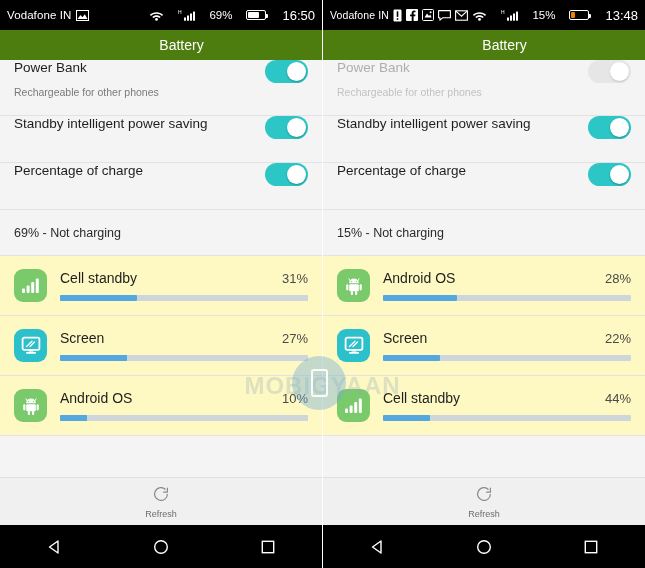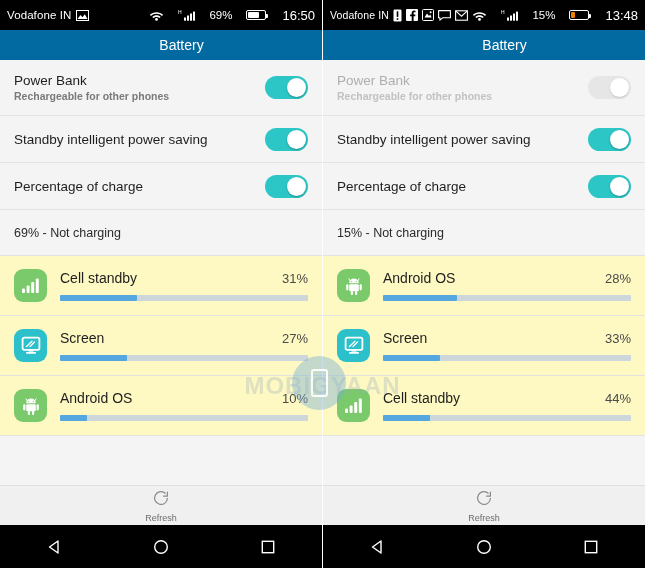--- a/index.html
+++ b/index.html
@@ -27,40 +27,40 @@
   .pct { font-size: 11.5px; }
   .clock { font-size: 13px; margin-left: 2px; }
 
   .batt-shell { width: 20px; height: 10px; border: 1.3px solid #fff; border-radius: 2px; position: relative; display: inline-block; }
   .batt-shell::after { content:""; position:absolute; right:-3px; top:2.5px; width:2px; height:4px; background:#fff; border-radius:0 1px 1px 0; }
   .batt-fill { position: absolute; left: 1px; top: 1px; bottom: 1px; background: #fff; border-radius: 1px; }
   .batt-fill.low { background: #f08000; }
 
   
   .titlebar {
-    height: 30px; background: #0369a1; color: #fff;
+    height: 30px; background: #4d7c0f; color: #fff;
     display: flex; align-items: center; justify-content: center;
     font-size: 14px; flex: none; padding-left: 41px;
   }
 
   
   .content { flex: 1; background: #f4f4f4; overflow: hidden; display: flex; flex-direction: column; }
   .row {
     border-bottom: 1px solid #e2e2e2;
     padding: 0 14px;
-    display: flex; align-items: center;
+    display: flex; align-items: flex-start;
     background: #f4f4f4;
     flex: none;
   }
   .row-toggle { height: 47px; justify-content: space-between; }
   .row-toggle.tall { height: 56px; }
   .row-text { display: flex; flex-direction: column; justify-content: center; }
   .row-title { font-size: 13.5px; color: #1e1e1e; }
   .row-title.dim { color: #aeaeae; }
-  .row-sub { font-size: 10.5px; color: #7a7a7a; margin-top: 2px; font-weight: bold; }
+  .row-sub { font-size: 10.5px; color: #7a7a7a; margin-top: 11px; }
   .row-sub.dim { color: #c2c2c2; }
   .row-info { height: 46px; font-size: 12.5px; color: #2b2b2b; align-items: center; }
 
   
   .toggle { width: 43px; height: 23px; border-radius: 12px; background: #2cc6c6; position: relative; flex: none; }
   .toggle .knob { position: absolute; width: 19px; height: 19px; border-radius: 50%; background: #fff; top: 2px; right: 2px; box-shadow: 0 1px 2px rgba(0,0,0,.28); }
   .toggle.off { background: #e6e6e6; }
   .toggle.off .knob { box-shadow: 0 1px 2px rgba(0,0,0,.15); }
 
   
@@ -69,21 +69,21 @@
   .app-icon.green { background: #7ac96a; }
   .app-icon.teal  { background: #2cc0ca; }
   .usage-body { flex: 1; display: flex; flex-direction: column; justify-content: center; }
   .usage-top { display: flex; justify-content: space-between; align-items: baseline; }
   .usage-name { font-size: 14px; color: #1e1e1e; }
   .usage-pct { font-size: 13px; color: #4a4a4a; }
   .bar-track { height: 6px; background: #cdd6da; border-radius: 1px; margin-top: 9px; width: 100%; position: relative; }
   .bar-fill { height: 6px; background: #55a7e0; border-radius: 1px; }
 
   
-  .refresh { height: 40px; background: #f0f0f0; border-top: 1px solid #e0e0e0; display: flex; flex-direction: column; align-items: center; justify-content: center; flex: none; }
+  .refresh { height: 48px; background: #f0f0f0; border-top: 1px solid #e0e0e0; display: flex; flex-direction: column; align-items: center; justify-content: center; flex: none; }
   .refresh-label { font-size: 9px; color: #6d6d6d; margin-top: 1px; }
 
   
   .navbar { height: 43px; background: #000; display: flex; align-items: center; justify-content: space-around; flex: none; }
   .nav-btn { display: flex; align-items: center; justify-content: center; width: 60px; height: 43px; }
 
   
   .watermark {
     position: absolute; left: 0; right: 0; top: 372px;
     display: flex; align-items: center; justify-content: center;
@@ -400,21 +400,21 @@
           <svg width="20" height="19" viewBox="0 0 20 19">
             <rect x="1.6" y="1.6" width="16.8" height="12.2" rx="1.6" fill="none" stroke="#fff" stroke-width="1.8"></rect>
             <path d="M5.5 10.5 L11 5.2 M9 10.5 L13.5 6" stroke="#fff" stroke-width="1.3" stroke-linecap="round"></path>
             <rect x="7.6" y="14" width="4.8" height="1.6" fill="#fff"></rect>
             <rect x="5" y="16" width="10" height="1.7" rx="0.8" fill="#fff"></rect>
           </svg>
         </div>
         <div class="usage-body">
           <div class="usage-top">
             <span class="usage-name">Screen</span>
-            <span class="usage-pct">33%</span>
+            <span class="usage-pct">22%</span>
           </div>
           <div class="bar-track">
             <div class="bar-fill" style="width: 23%;"></div>
           </div>
         </div>
       </div>
 
       <div class="usage-row">
         <div class="app-icon green">
           <svg width="19" height="17" viewBox="0 0 19 17">

